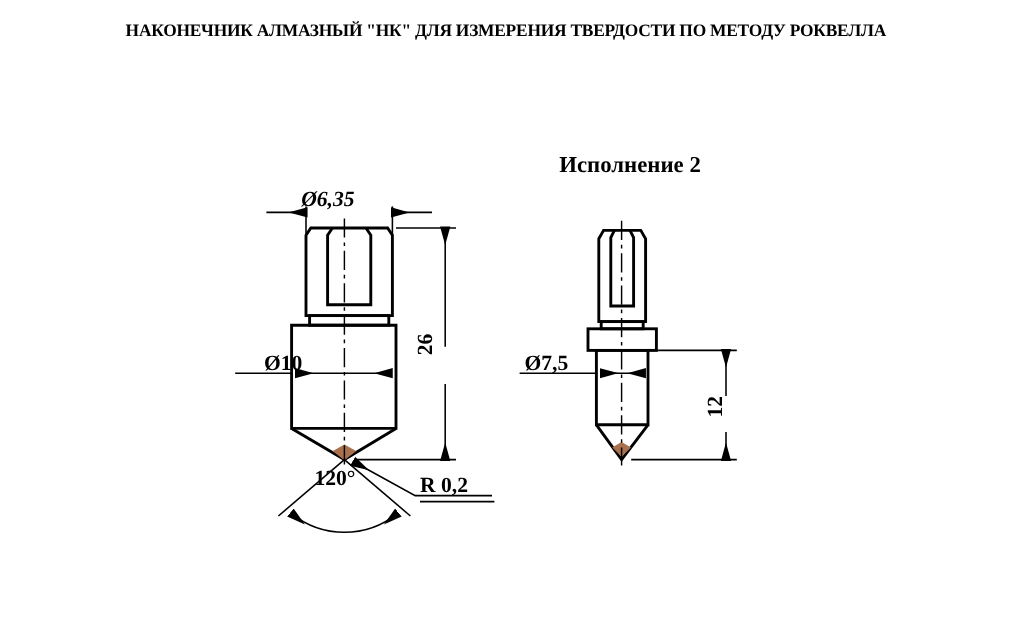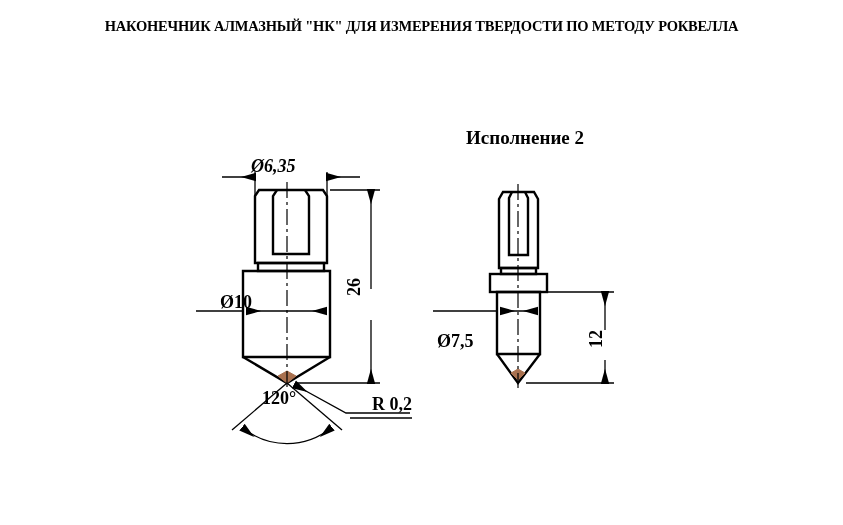--- a/index.html
+++ b/index.html
@@ -57,22 +57,22 @@
     white-space: nowrap;
   }
   .dim-label.vert {
     transform: rotate(-90deg);
     transform-origin: left top;
   }
   #lbl-d635 { left: 251px; top: 156px; font-style: italic; }
   #lbl-d10  { left: 200px; top: 292px; margin-left: 20px; }
   #lbl-26   { left: 344px; top: 296px; }
   #lbl-120  { left: 262px; top: 388px; }
-  #lbl-r02  { left: 350px; top: 394px; margin-left: 22px; }
-  #lbl-d75  { left: 437px; top: 292px; margin-top: 39px; }
+  #lbl-r02  { left: 350px; top: 394px; }
+  #lbl-d75  { left: 437px; top: 292px; }
   #lbl-12   { left: 586px; top: 348px; }
 
   svg.drawing {
     position: absolute;
     left: 0;
     top: 0;
   }
 </style>
 </head>
 <body>

